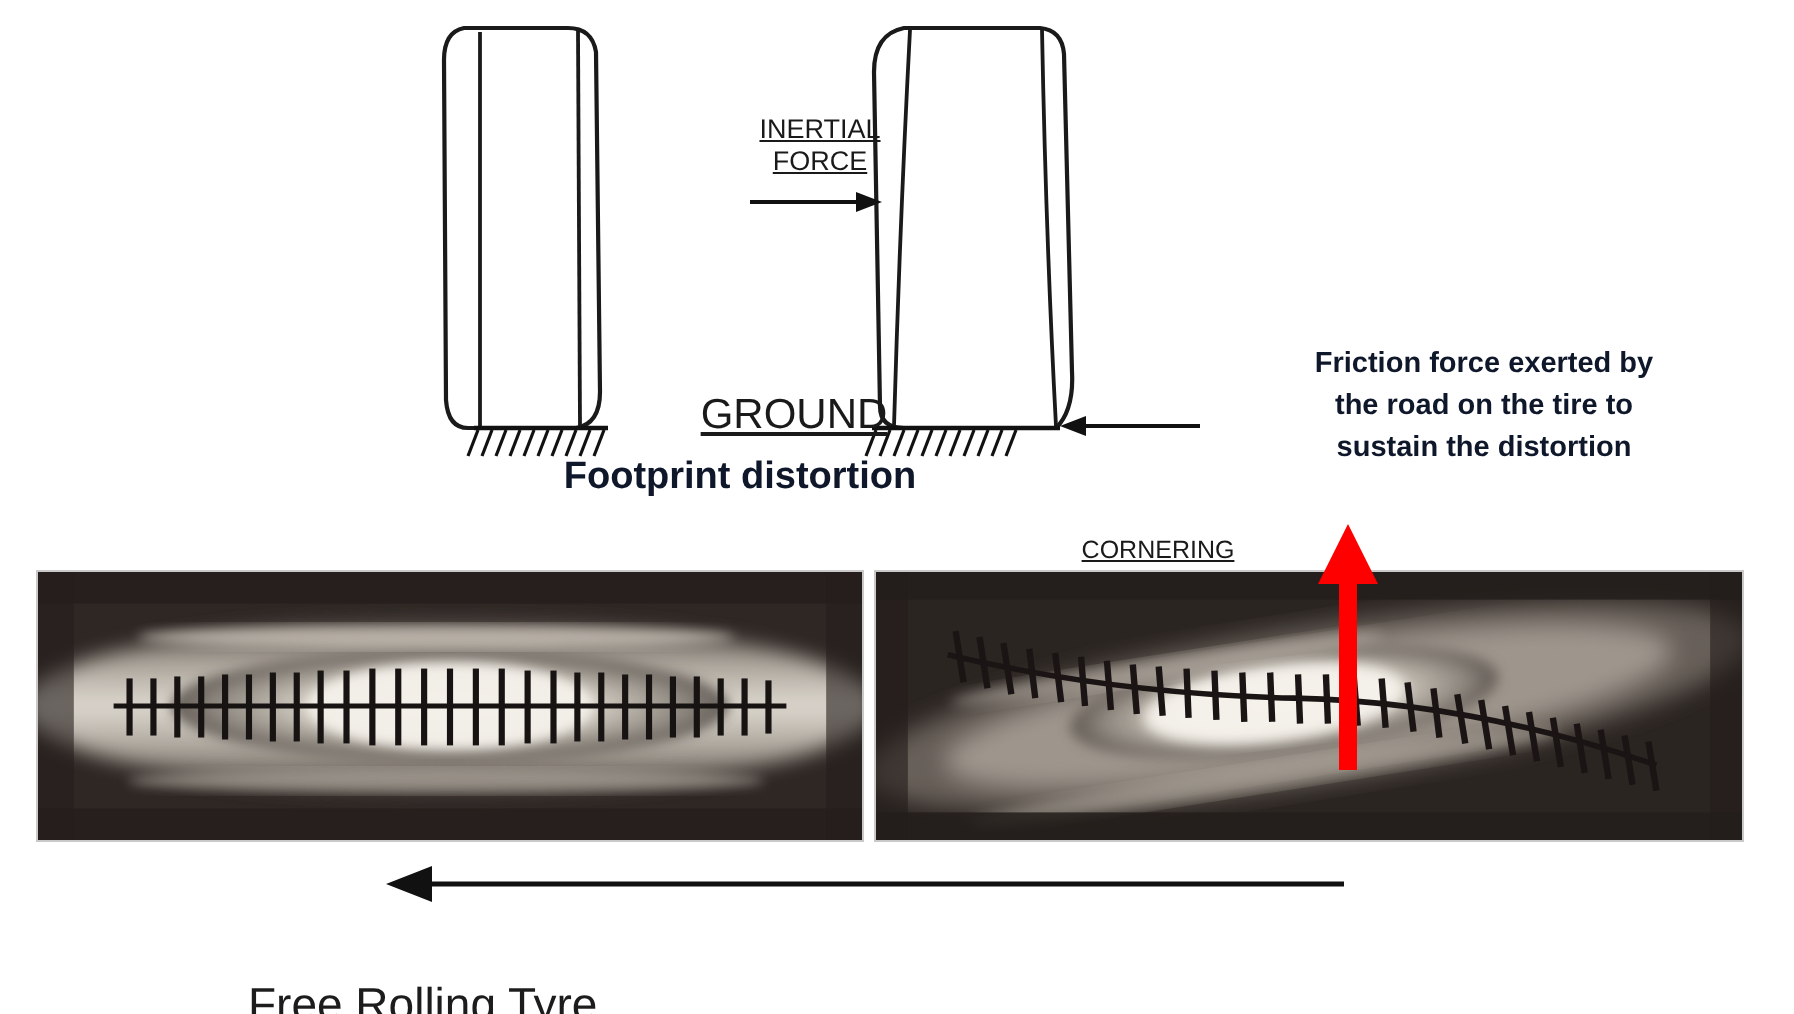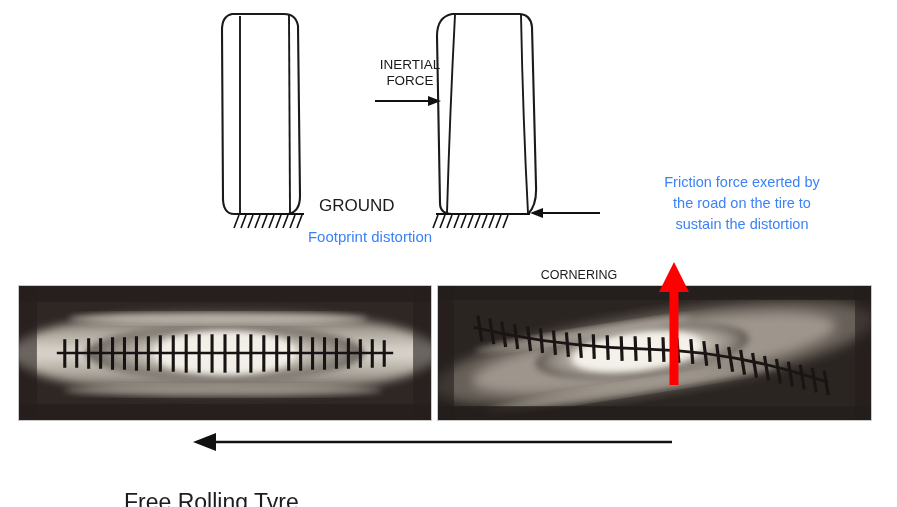--- a/index.html
+++ b/index.html
@@ -19,45 +19,46 @@
   }
   .abs { position: absolute; }
 
   
   .schem-label {
     font-family: "Liberation Sans", sans-serif;
     color: #1a1a1a;
     text-align: center;
     line-height: 1.18;
     white-space: pre-line;
+    text-decoration: underline;
   }
   #inertial-force-label {
     left: 372px; top: 57px; width: 76px;
     font-size: 13.5px;
   }
   #cornering-force-label {
     left: 534px; top: 220px; width: 90px;
     font-size: 12.5px;
     margin-top: 48px;
   }
   #ground-label {
-    left: 319px; top: 196px; width: 110px;
-    font-size: 17px;
-    text-align: left;
+    left: 342px; top: 196px; width: 110px;
+    font-size: 21px;
+    text-align: center;
   }
 
   
   .bold-caption {
     font-family: "Liberation Sans", sans-serif;
-    font-weight: normal;
-    color: #3b82f6;
+    font-weight: bold;
+    color: #0f172a;
   }
   #footprint-distortion-label {
     left: 240px; top: 228px; width: 260px;
-    font-size: 15px;
+    font-size: 19px;
     text-align: center;
   }
   #friction-note {
     left: 596px; top: 172px; width: 292px;
     font-size: 14.5px;
     text-align: center;
     line-height: 1.45;
     white-space: pre-line;
   }
 

